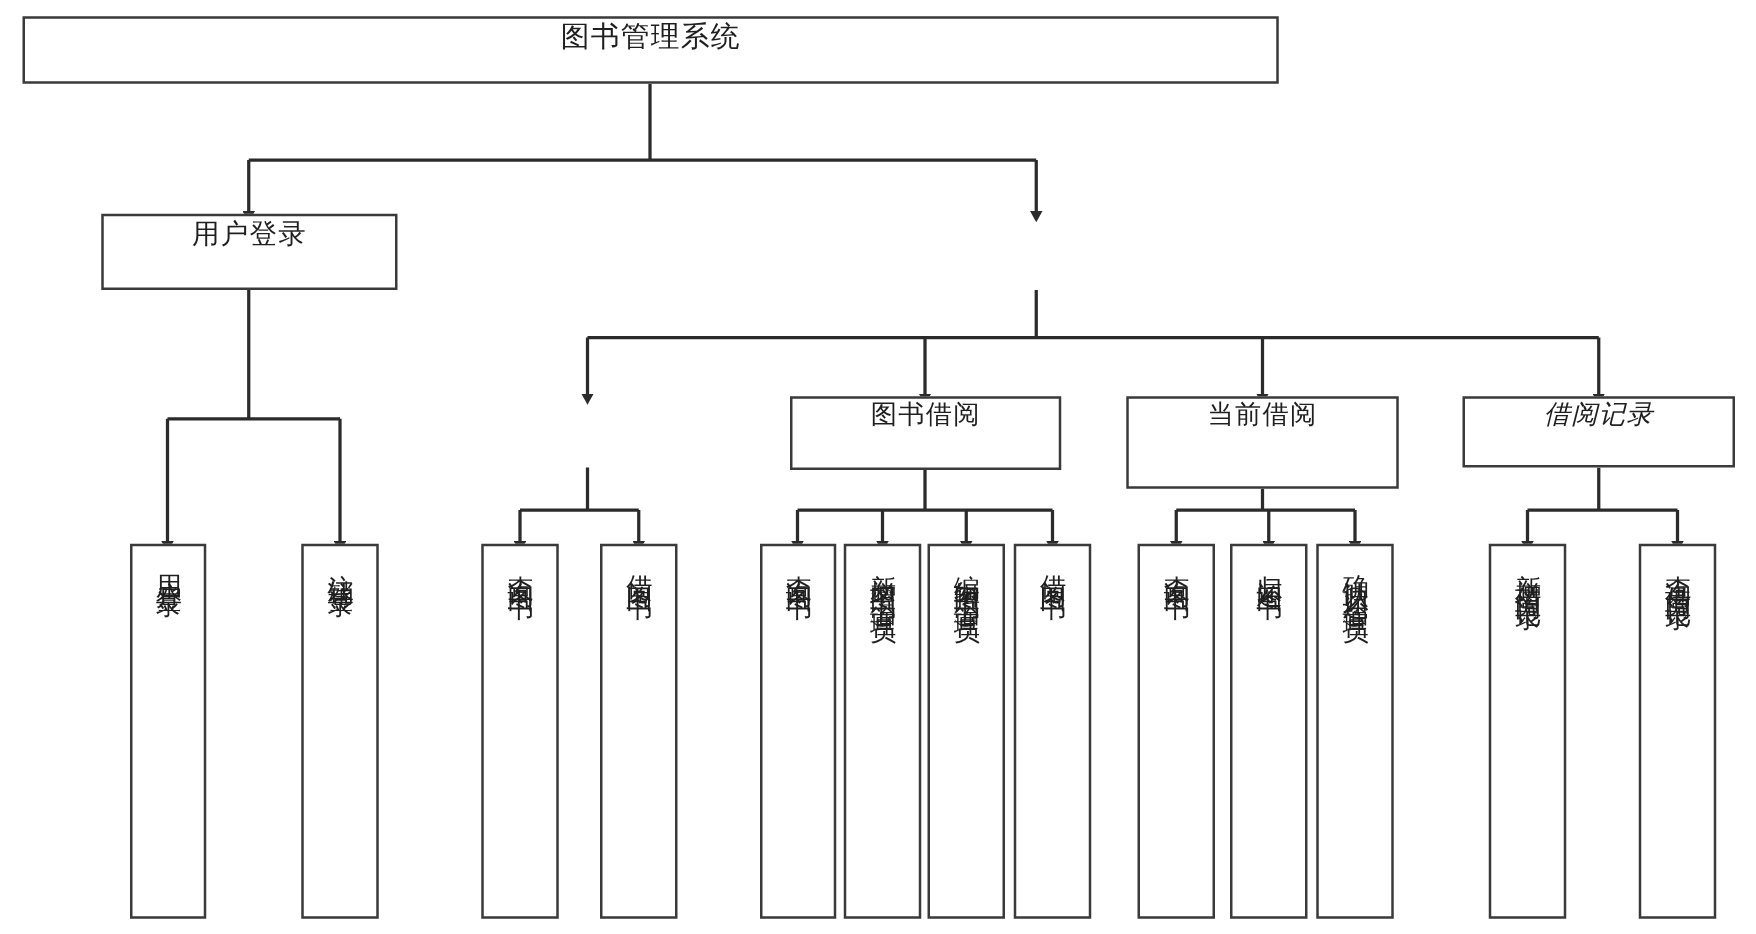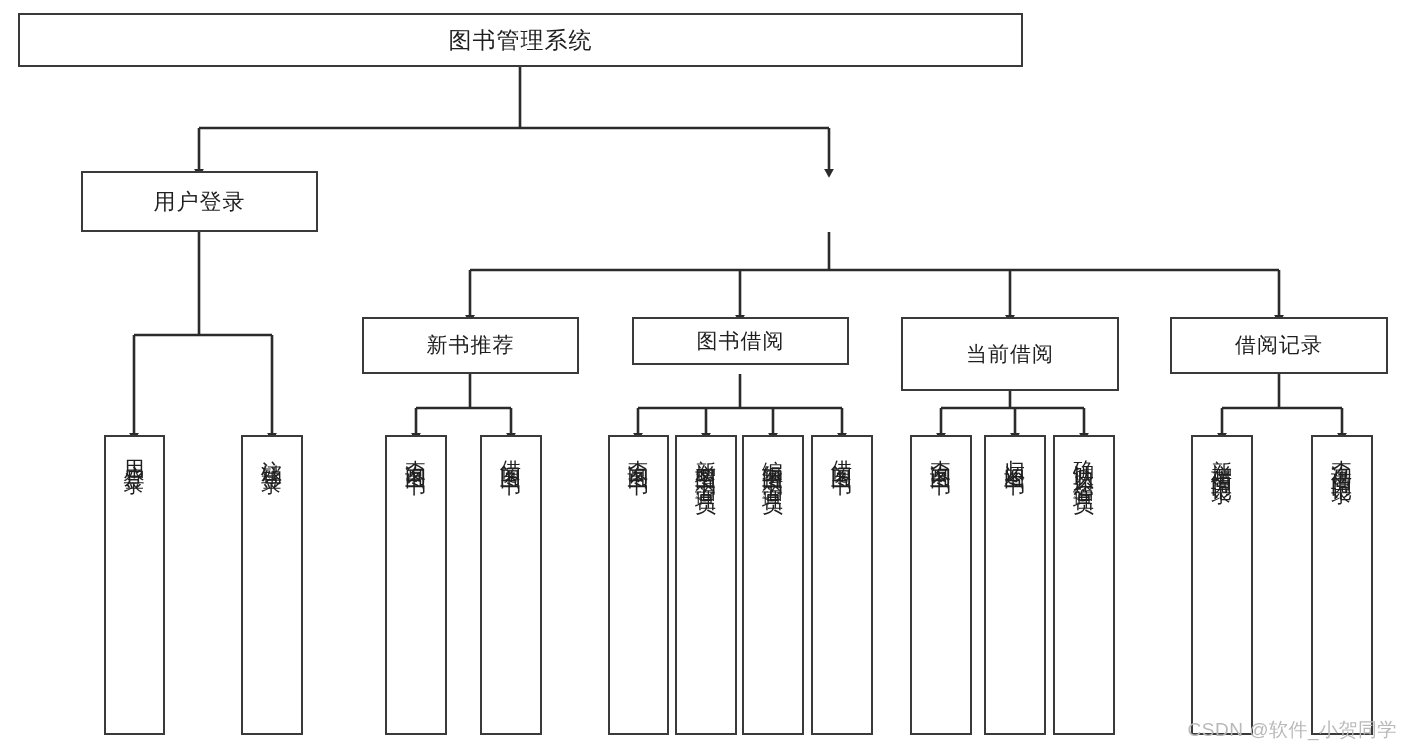--- a/index.html
+++ b/index.html
@@ -28,21 +28,21 @@
     width: 1405px;
     height: 747px;
     pointer-events: none;
   }
   .node {
     position: absolute;
     box-sizing: border-box;
     background: #ffffff;
     border: 2.5px solid #3a3a3a;
     display: flex;
-    align-items: center;
+    align-items: flex-start;
     justify-content: center;
     z-index: 2;
   }
   .node-label {
     display: block;
     text-align: center;
     letter-spacing: 1px;
     color: #1f1f1f;
     line-height: 1.25;
   }
@@ -122,33 +122,30 @@
 
   <div class="node root" style="left: 18px; top: 13px; width: 1005px; height: 54px;">
     <span class="node-label">图书管理系统</span>
   </div>
 
   <div class="node level1" style="left: 81px; top: 171px; width: 237px; height: 61px;">
     <span class="node-label">用户登录</span>
   </div>
 
 
-  <div class="node level2" style="left: 362px; top: 317px; width: 217px; height: 57px;">
-    <span class="node-label">新书推荐</span>
-  </div>
 
-  <div class="node level2" style="left: 632px; top: 317px; width: 217px; height: 48px;">
+  <div class="node level2" style="left: 632px; top: 317px; width: 217px; height: 59px;">
     <span class="node-label">图书借阅</span>
   </div>
 
   <div class="node level2" style="left: 901px; top: 317px; width: 218px; height: 74px;">
     <span class="node-label">当前借阅</span>
   </div>
 
-  <div class="node level2" style="left: 1170px; top: 317px; width: 218px; height: 57px;">
+  <div class="node level2" style="left: 1170px; top: 317px; width: 218px; height: 57px; font-style: italic;">
     <span class="node-label">借阅记录</span>
   </div>
 
   <div id="leaf-container">
       <div class="node leaf" style="left: 104px; top: 435px; width: 61px; height: 300px;">
         <span class="node-label">用户登录</span>
       </div>
       <div class="node leaf" style="left: 241px; top: 435px; width: 62px; height: 300px;">
         <span class="node-label">注销登录</span>
       </div>
@@ -180,15 +177,14 @@
         <span class="node-label">确认归还（管理员）</span>
       </div>
       <div class="node leaf" style="left: 1191px; top: 435px; width: 62px; height: 300px;">
         <span class="node-label">新增借阅记录</span>
       </div>
       <div class="node leaf" style="left: 1311px; top: 435px; width: 62px; height: 300px;">
         <span class="node-label">查询借阅记录</span>
       </div>
     </div>
 
-  <div id="watermark">CSDN @软件_小贺同学</div>
 
 </div>
 
 </body></html>

